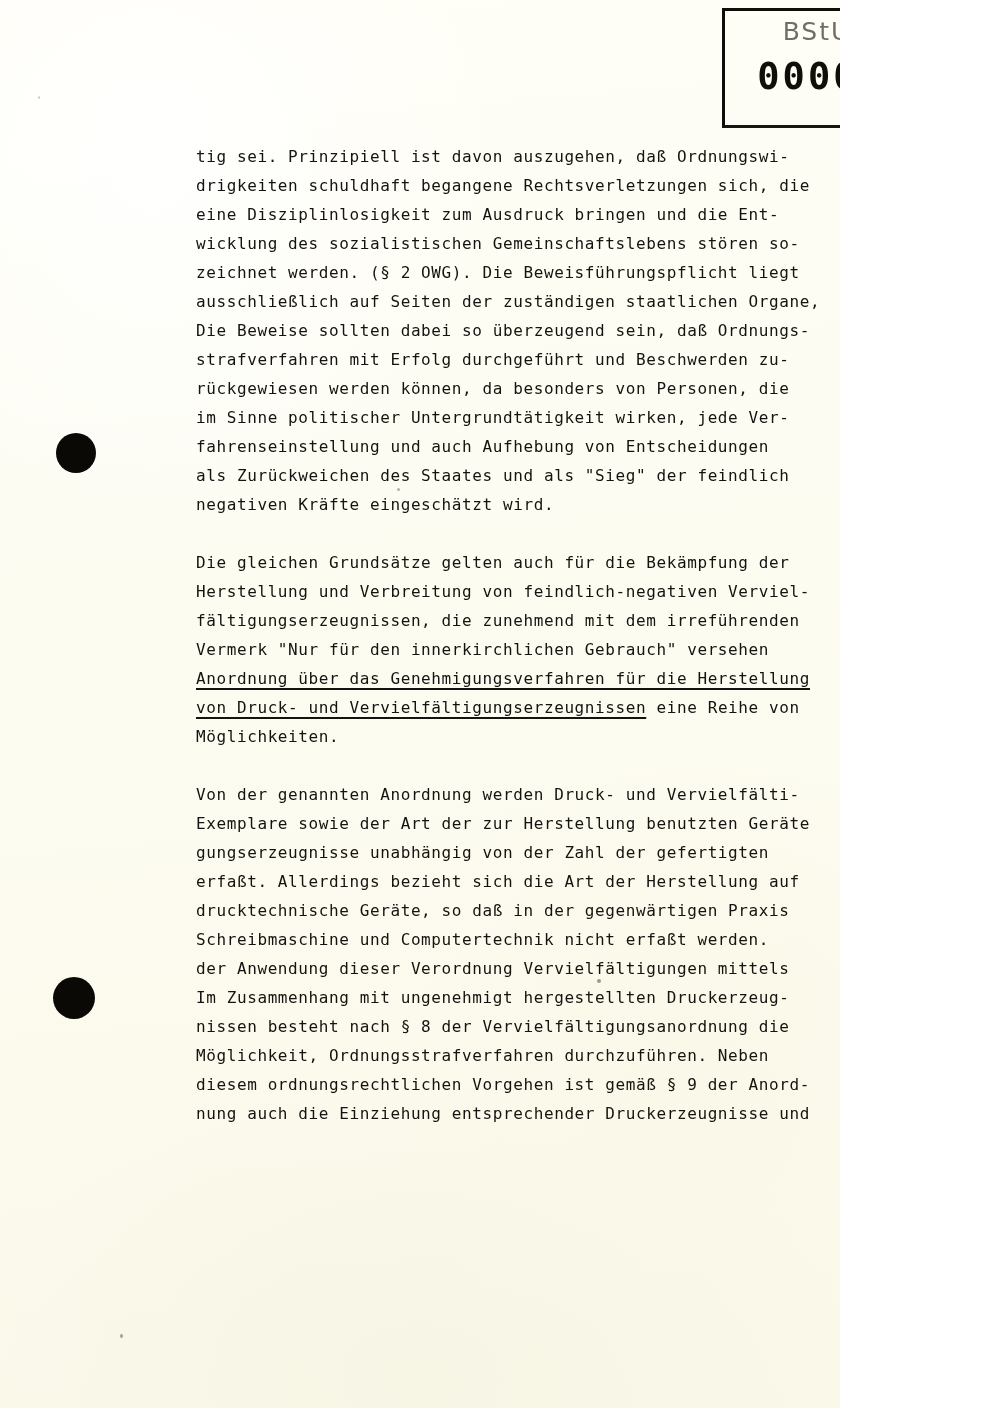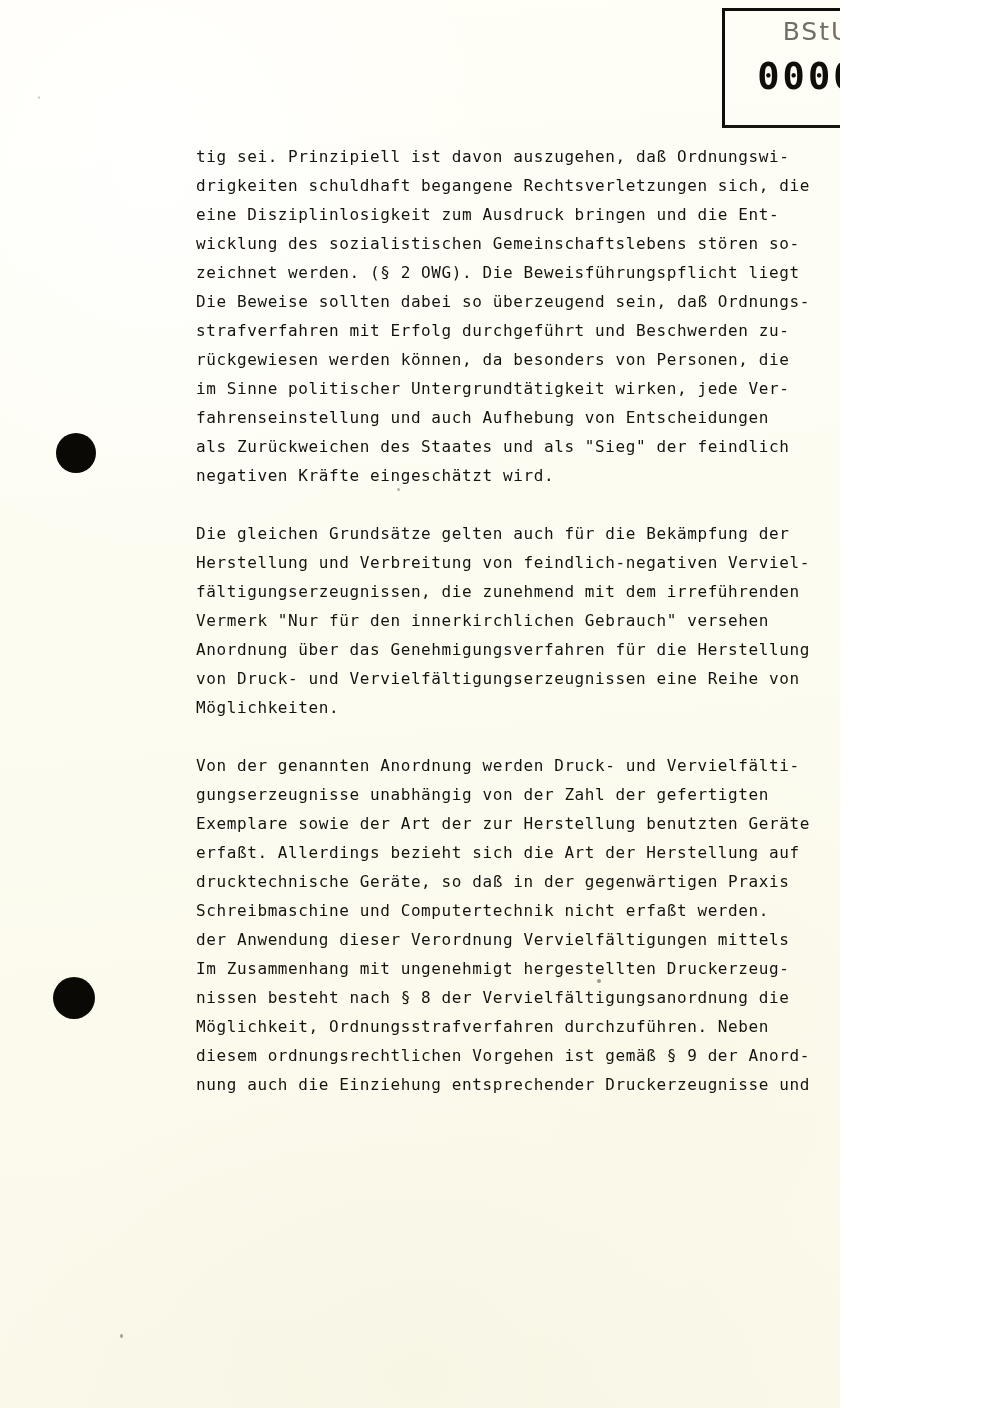--- a/index.html
+++ b/index.html
@@ -96,20 +96,21 @@
     font-family: "DejaVu Sans Mono", "Liberation Mono", monospace;
     font-size: 16px;
     line-height: 29px;
     letter-spacing: 0.6px;
     color: #151310;
     white-space: pre;
     height: 29px;
   }
   
   .u {
+    text-decoration: underline;
     text-decoration-thickness: 2px;
     text-underline-offset: 4px;
   }
 
   
   .speck {
     position: absolute;
     background: #5d574a;
     border-radius: 50%;
     opacity: 0.55;
@@ -136,20 +137,21 @@
   <div class="speck" style="left:597px; top:979px; width:4px; height:4px; opacity:0.6;"></div>
 
   <div id="body-text">
 
     <div class="para">
       <div class="line">tig sei. Prinzipiell ist davon auszugehen, daß Ordnungswi-</div>
       <div class="line">drigkeiten schuldhaft begangene Rechtsverletzungen sich, die</div>
       <div class="line">eine Disziplinlosigkeit zum Ausdruck bringen und die Ent-</div>
       <div class="line">wicklung des sozialistischen Gemeinschaftslebens stören so-</div>
       <div class="line">zeichnet werden. (§ 2 OWG). Die Beweisführungspflicht liegt</div>
+      <div class="line">ausschließlich auf Seiten der zuständigen staatlichen Organe,</div>
       <div class="line">Die Beweise sollten dabei so überzeugend sein, daß Ordnungs-</div>
       <div class="line">strafverfahren mit Erfolg durchgeführt und Beschwerden zu-</div>
       <div class="line">rückgewiesen werden können, da besonders von Personen, die</div>
       <div class="line">im Sinne politischer Untergrundtätigkeit wirken, jede Ver-</div>
       <div class="line">fahrenseinstellung und auch Aufhebung von Entscheidungen</div>
       <div class="line">als Zurückweichen des Staates und als "Sieg" der feindlich</div>
       <div class="line">negativen Kräfte eingeschätzt wird.</div>
     </div>
 
     <div class="para">
@@ -158,22 +160,22 @@
       <div class="line">fältigungserzeugnissen, die zunehmend mit dem irreführenden</div>
       <div class="line">Vermerk "Nur für den innerkirchlichen Gebrauch" versehen</div>
 
       <div class="line"><span class="u">Anordnung über das Genehmigungsverfahren für die Herstellung</span></div>
       <div class="line"><span class="u">von Druck- und Vervielfältigungserzeugnissen</span><span> eine Reihe von</span></div>
       <div class="line">Möglichkeiten.</div>
     </div>
 
     <div class="para">
       <div class="line">Von der genannten Anordnung werden Druck- und Vervielfälti-</div>
+      <div class="line">Exemplare sowie der Art der zur Herstellung benutzten Geräte</div>
       <div class="line">gungserzeugnisse unabhängig von der Zahl der gefertigten</div>
-      <div class="line">Exemplare sowie der Art der zur Herstellung benutzten Geräte</div>
       <div class="line">erfaßt. Allerdings bezieht sich die Art der Herstellung auf</div>
       <div class="line">drucktechnische Geräte, so daß in der gegenwärtigen Praxis</div>
       <div class="line">Schreibmaschine und Computertechnik nicht erfaßt werden.</div>
       <div class="line">der Anwendung dieser Verordnung Vervielfältigungen mittels</div>
       <div class="line">Im Zusammenhang mit ungenehmigt hergestellten Druckerzeug-</div>
       <div class="line">nissen besteht nach § 8 der Vervielfältigungsanordnung die</div>
       <div class="line">Möglichkeit, Ordnungsstrafverfahren durchzuführen. Neben</div>
       <div class="line">diesem ordnungsrechtlichen Vorgehen ist gemäß § 9 der Anord-</div>
       <div class="line">nung auch die Einziehung entsprechender Druckerzeugnisse und</div>
     </div>

